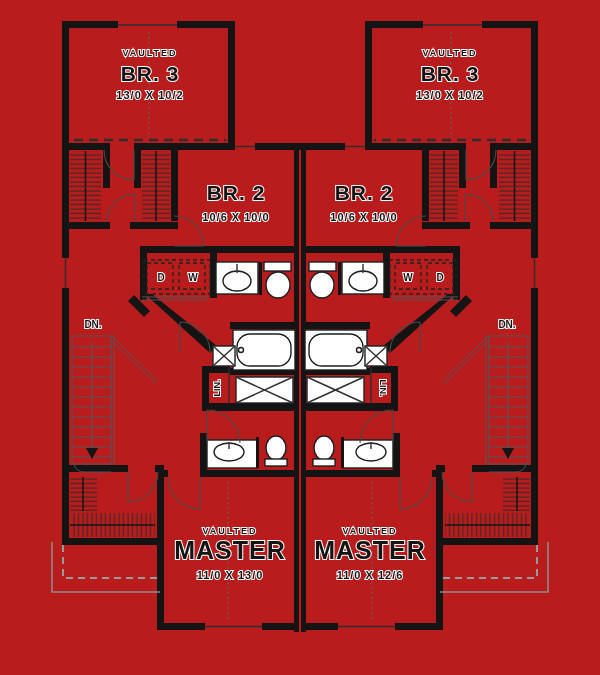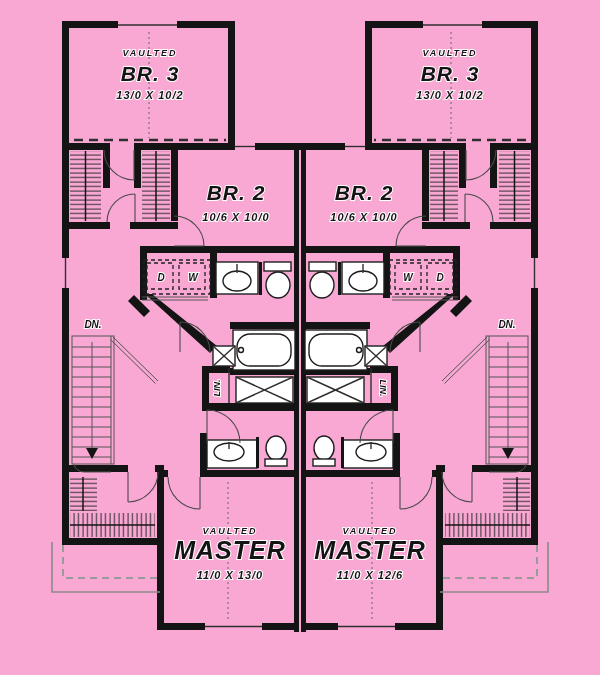--- a/index.html
+++ b/index.html
@@ -1,16 +1,16 @@
 <!DOCTYPE html>
 <html><head>
 <meta charset="utf-8">
 <style>
   html,body{margin:0;padding:0;background:#fff;}
-  #stage{width:600px;height:675px;position:relative;background:#f9a8d4;font-style:italic;}
+  #stage{width:600px;height:675px;position:relative;background:#b91c1c;}
   svg{display:block;}
   text{font-family:"Liberation Sans",sans-serif;fill:#141414;text-anchor:middle;
        paint-order:stroke;stroke:#ffffff;stroke-width:2px;}
   .t-vault{font-size:9px;font-weight:bold;letter-spacing:2px;}
   .t-room{font-size:21px;font-weight:bold;letter-spacing:1px;}
   .t-master{font-size:25px;font-weight:bold;letter-spacing:1px;}
   .t-dims{font-size:11px;font-weight:bold;letter-spacing:1px;}
   .t-small{font-size:10px;font-weight:bold;}
   .t-lin{font-size:9px;font-weight:bold;}
   .wall{fill:#141414;stroke:none;}

